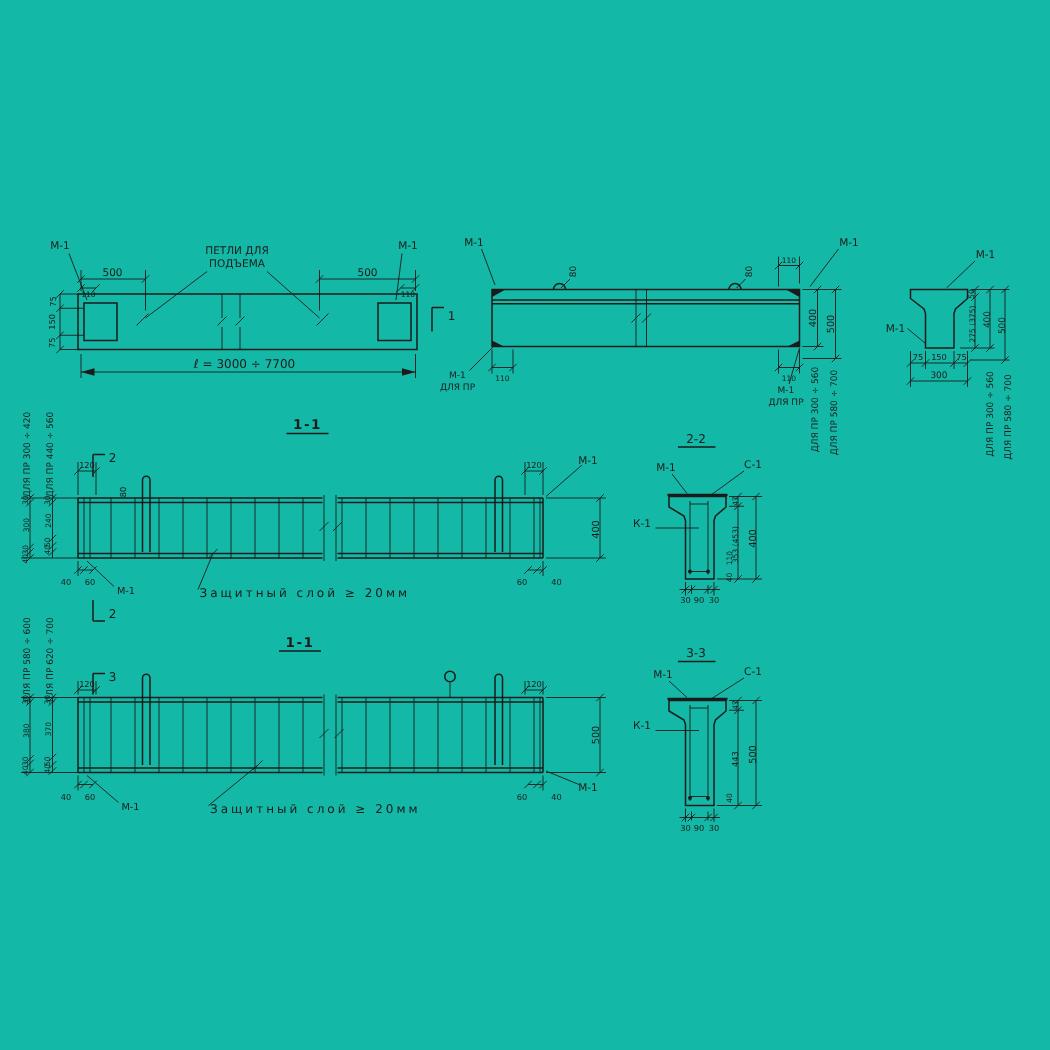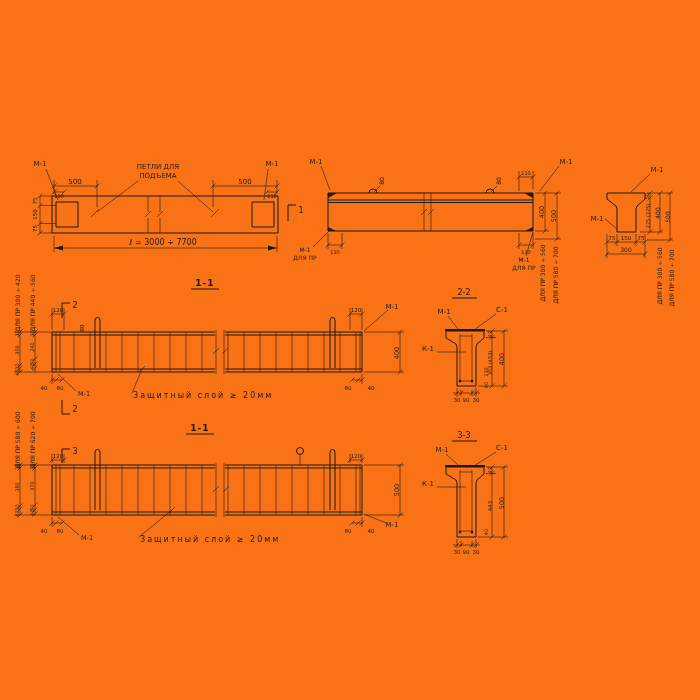--- a/index.html
+++ b/index.html
@@ -1,16 +1,16 @@
 <!DOCTYPE html>
 <html><head>
 <meta charset="utf-8">
 <style>
   html,body{margin:0;padding:0;background:#ffffff;}
-  .page{position:relative;width:700px;height:700px;background:#f97316;overflow:hidden;}
+  .page{position:relative;width:700px;height:700px;background:#14b8a6;overflow:hidden;}
   svg{position:absolute;left:0;top:0;}
   svg text{font-family:"DejaVu Sans",sans-serif;fill:#1b1b1b;text-anchor:middle;}
   .ln{stroke:#1b1b1b;stroke-width:1;fill:none;}
   .thin{stroke:#1b1b1b;stroke-width:0.6;fill:none;}
   .th{stroke:#1b1b1b;stroke-width:1.8;fill:none;}
   .fb{fill:#1b1b1b;stroke:none;}
   .t9{font-size:9px;font-weight:bold;letter-spacing:1px;}
   .t8{font-size:8px;}
   .t7{font-size:7px;}
   .t65{font-size:6.5px;}

